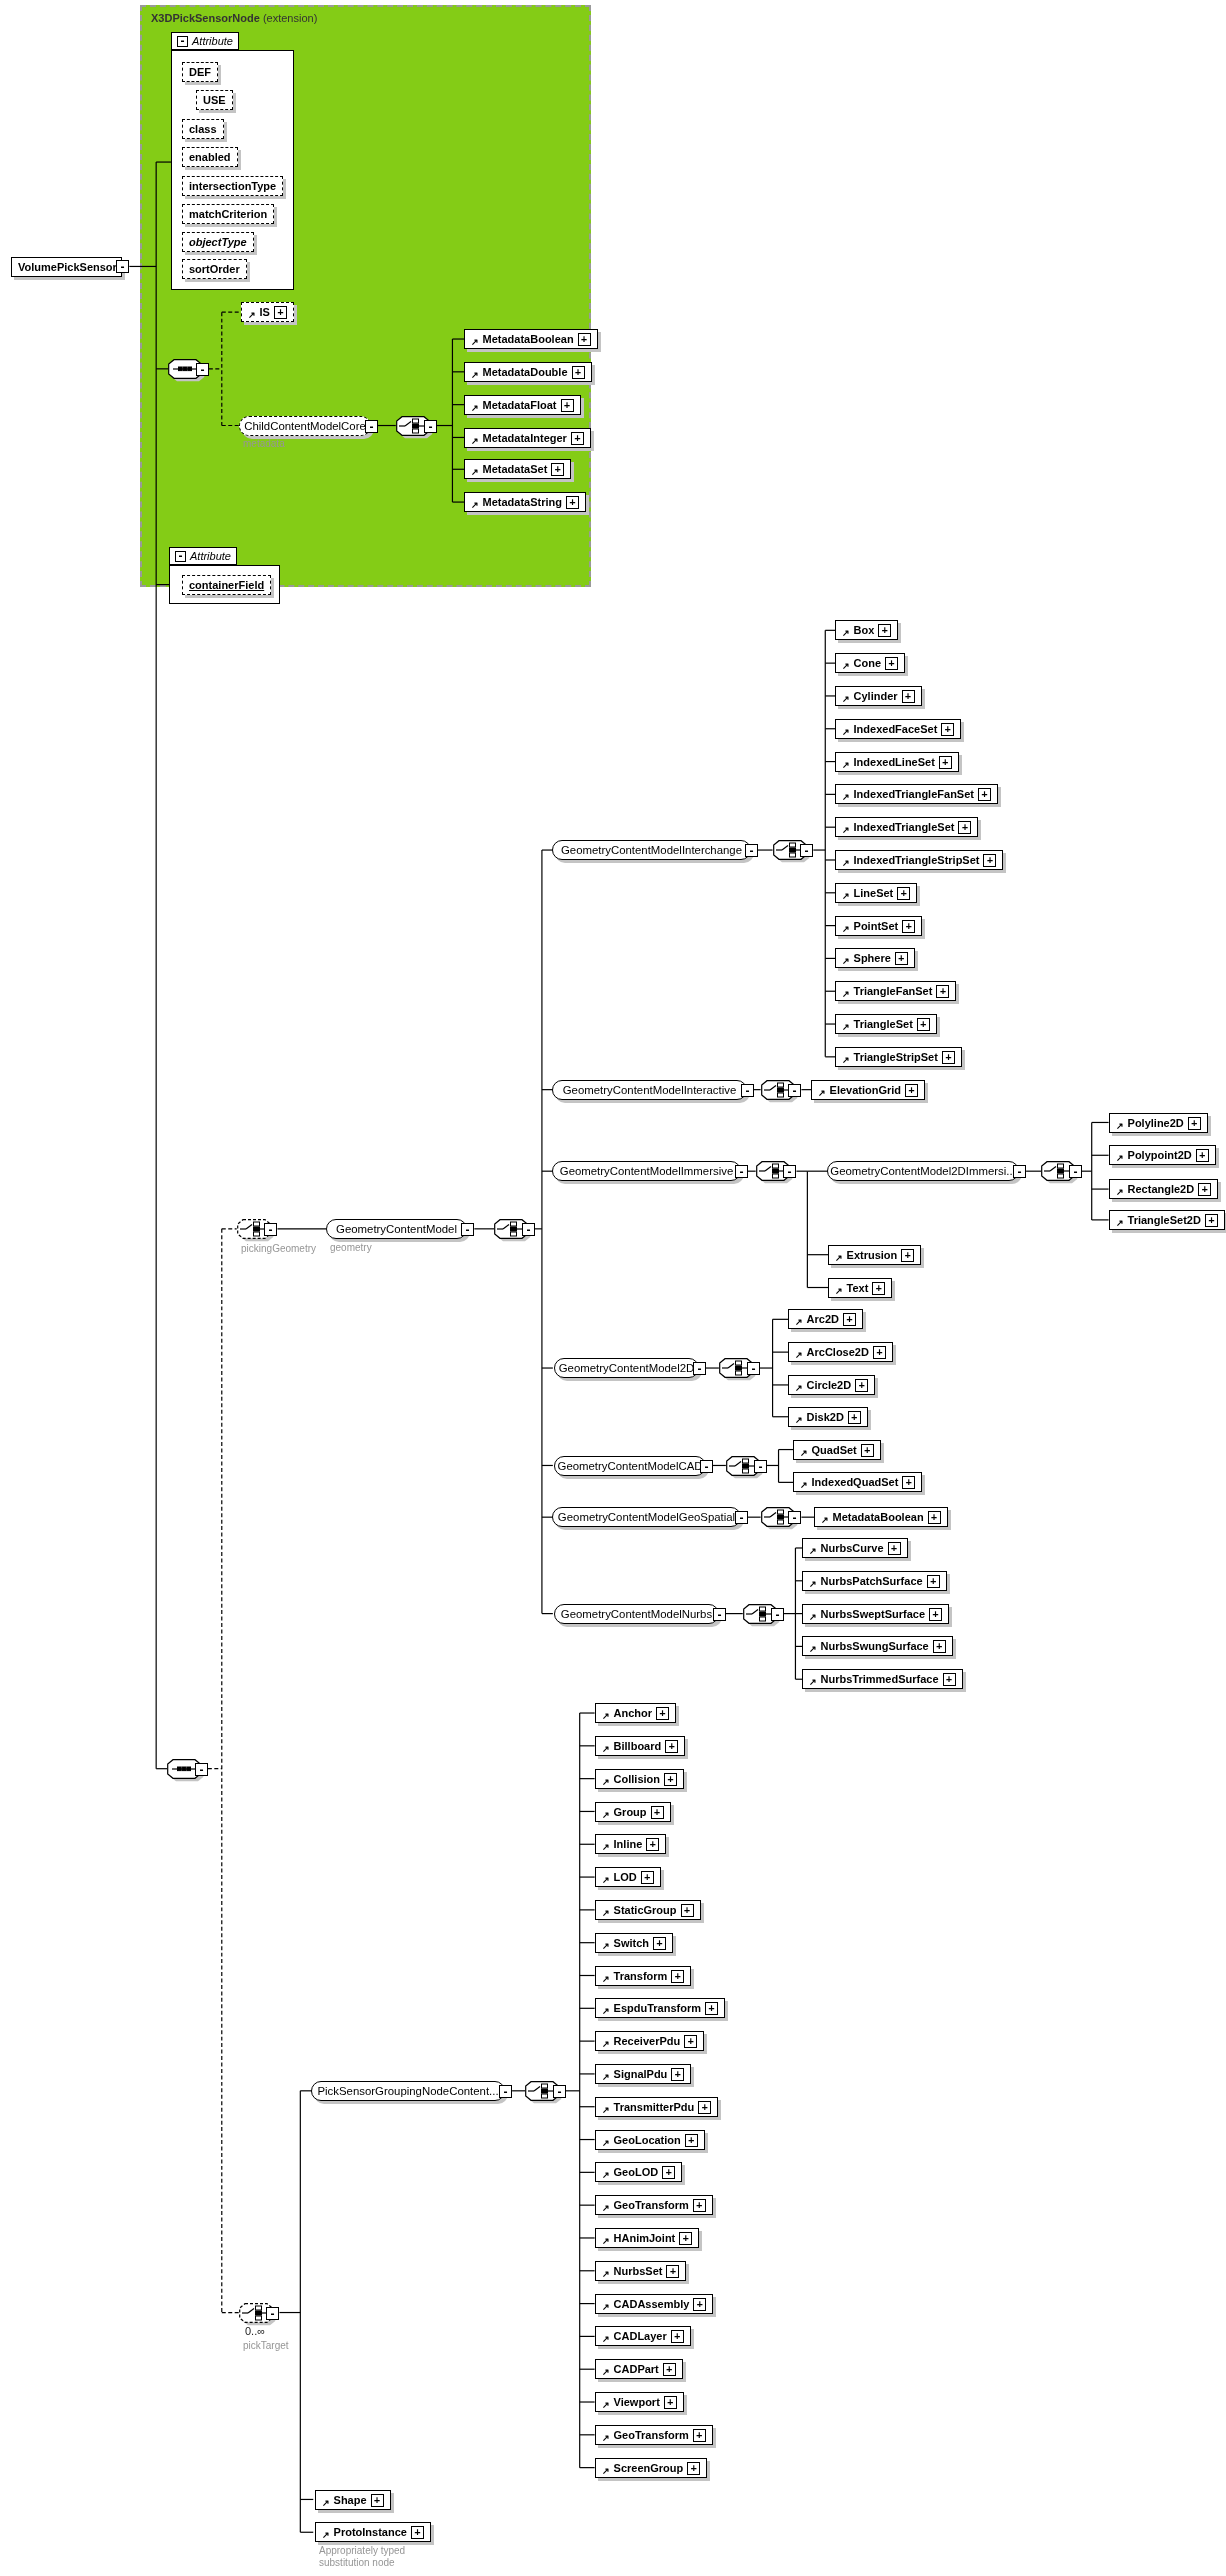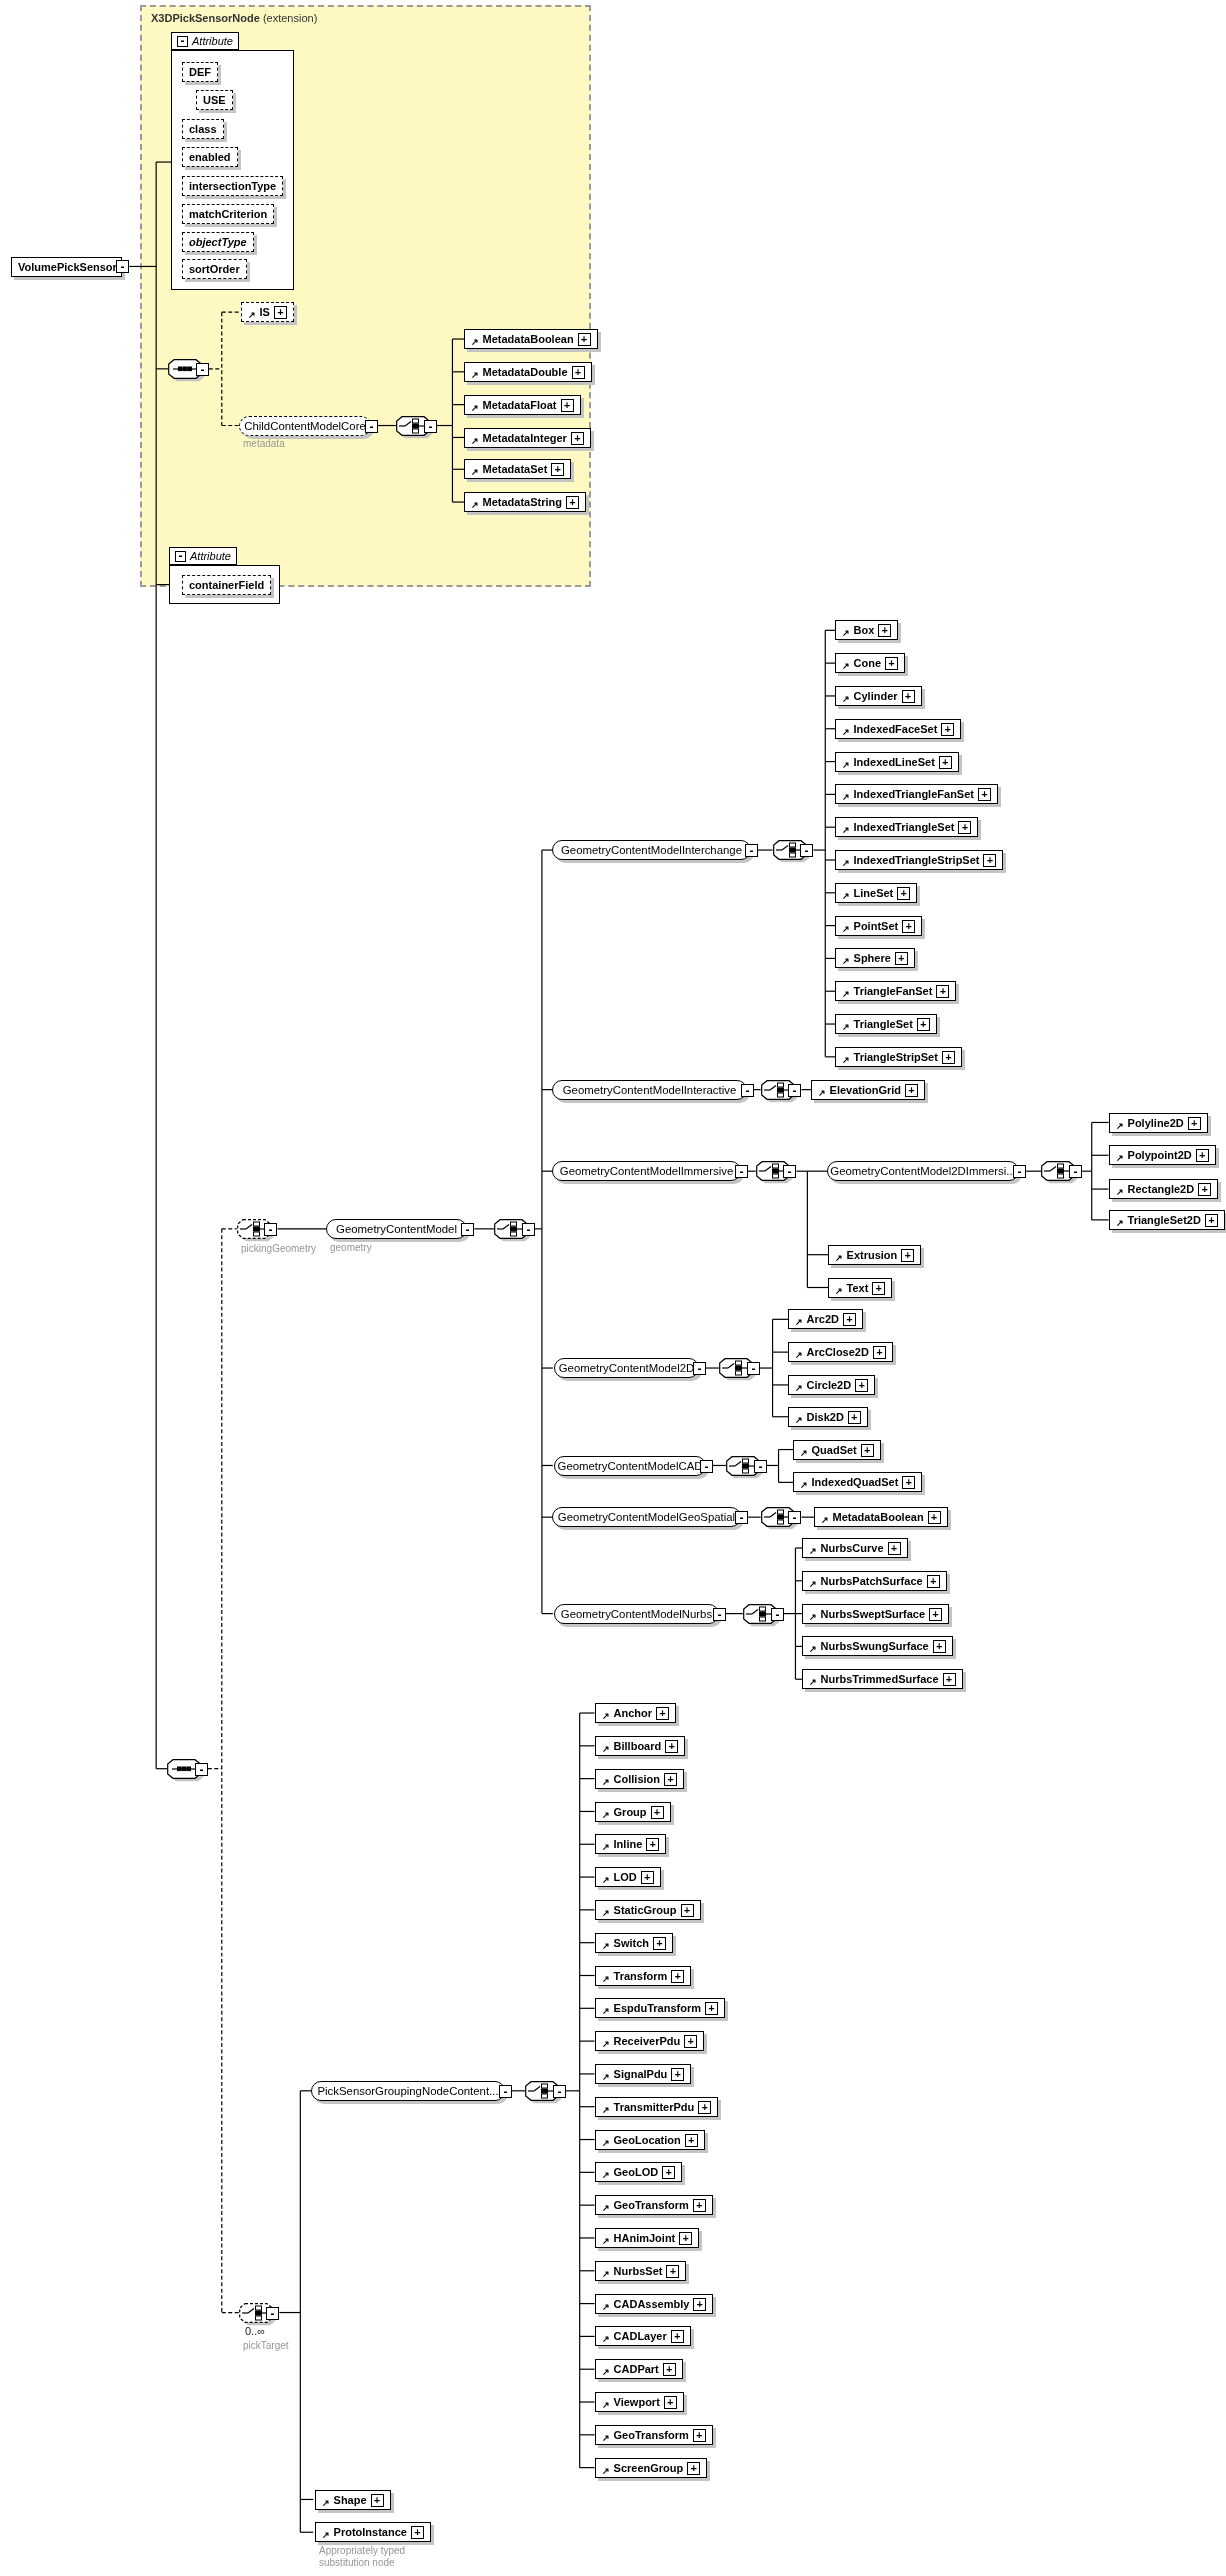--- a/index.html
+++ b/index.html
@@ -1,19 +1,19 @@
 <!DOCTYPE html>
 <html><head>
 <meta charset="utf-8">
 <style>
   html,body{margin:0;padding:0;background:#fff;}
   #canvas{position:relative;width:1227px;height:2576px;background:#fff;overflow:hidden;
           font-family:"Liberation Sans",sans-serif;}
   svg.wires{position:absolute;left:0;top:0;z-index:2;}
-  .ygroup{position:absolute;left:140px;top:5px;width:451px;height:582px;background:#fef9c3;
+  .ygroup{position:absolute;left:140px;top:5px;width:451px;height:582px;background:#84cc16;
           border:2px dashed #9a9a9a;box-sizing:border-box;z-index:1;}
   .ytitle{position:absolute;left:9px;top:5px;font-size:11px;color:#333;white-space:nowrap;}
   .ytitle .b{font-weight:bold;}
   .box{position:absolute;display:flex;align-items:center;gap:4px;height:20px;background:#fff;
        border:1.4px solid #000;box-shadow:3px 3px 0 #c4c4c4;padding:0 6px;font-size:11px;
        font-weight:bold;white-space:nowrap;box-sizing:border-box;z-index:3;}
   .box.dashed{border-style:dashed;}
   .box.stadium{border-radius:10px;font-weight:normal;justify-content:center;font-size:11.4px;}
   .arr{font-size:9px;font-weight:bold;transform:translateY(3px);line-height:1;}
   .sq{display:inline-flex;align-items:center;justify-content:center;width:13px;height:13px;
@@ -731,17 +731,17 @@
       <span>objectType</span>
     </div>
     <div class="box dashed" style="left: 182px; top: 259px;">
       <span>sortOrder</span>
     </div>
     <div class="panelbody" style="left: 169px; top: 565px; width: 111px; height: 39px;"></div>
     <div class="paneltab" style="left: 169px; top: 547px; width: 68px; height: 18px;">
       <span class="sq" style="width: 11px; height: 11px;">-</span>
       <span>Attribute</span>
     </div>
-    <div class="box dashed" style="left: 182px; top: 575px;">
+    <div class="box dashed" style="left: 182px; top: 575px; text-decoration: underline;">
       <span>containerField</span>
     </div>
   </div>
 
 
 </body></html>

